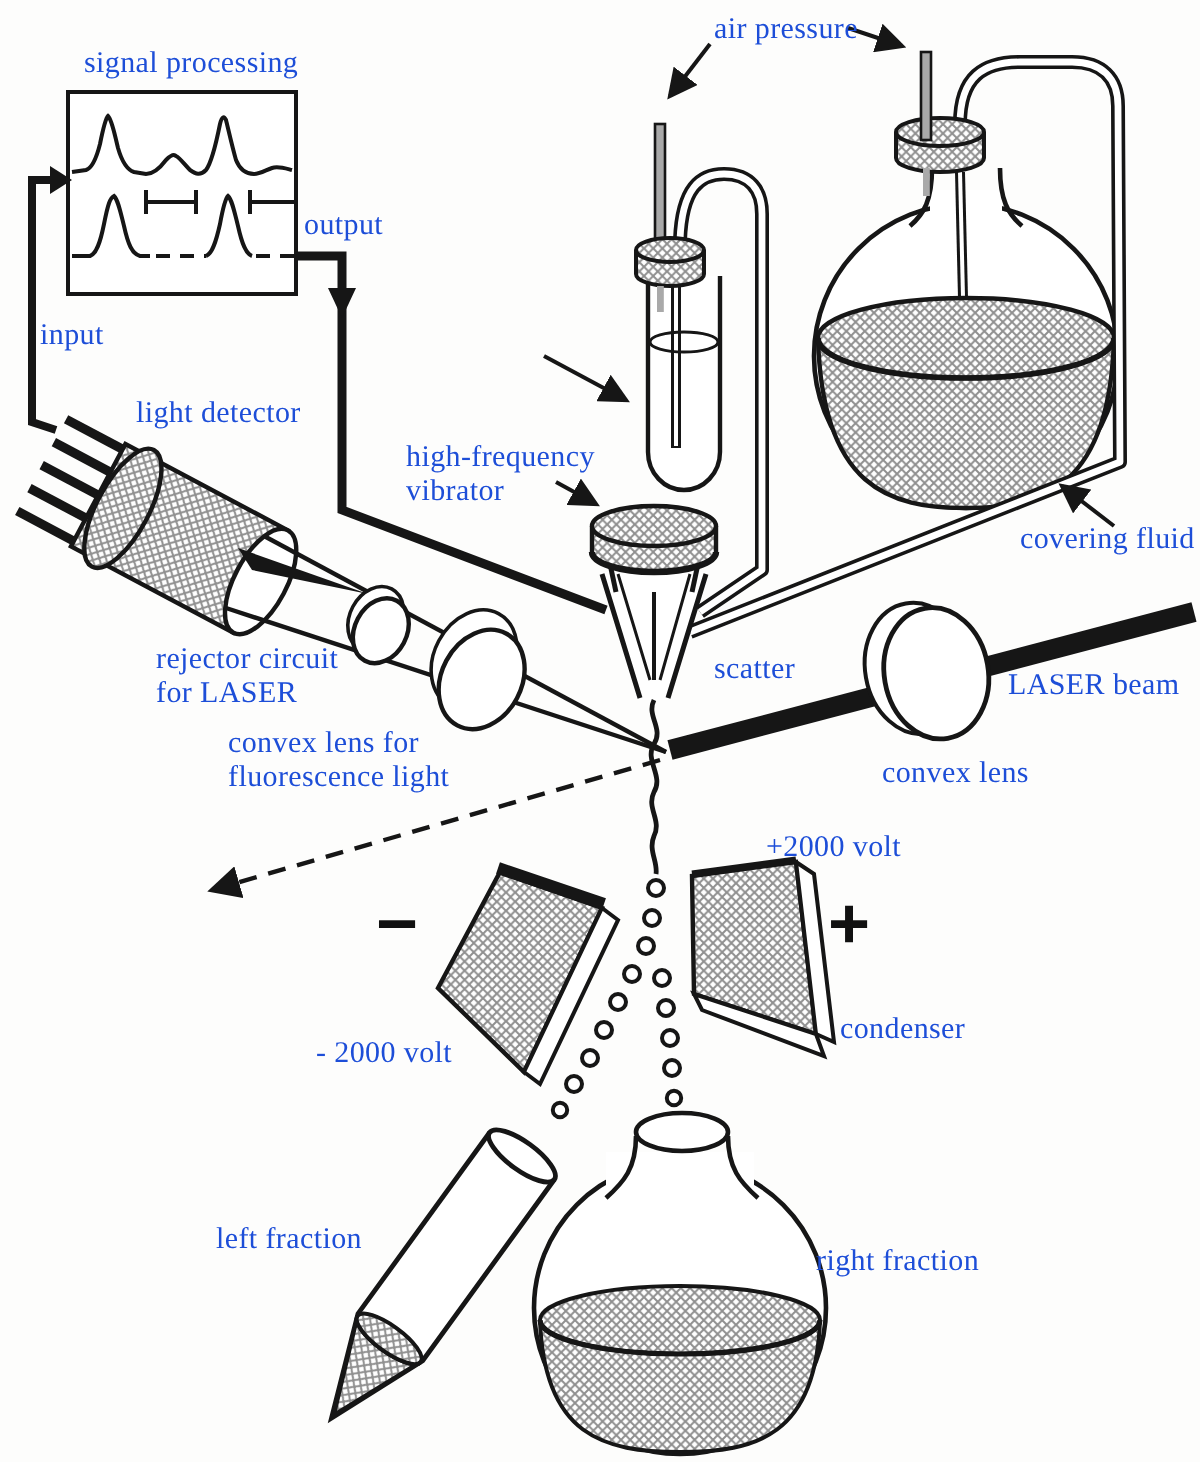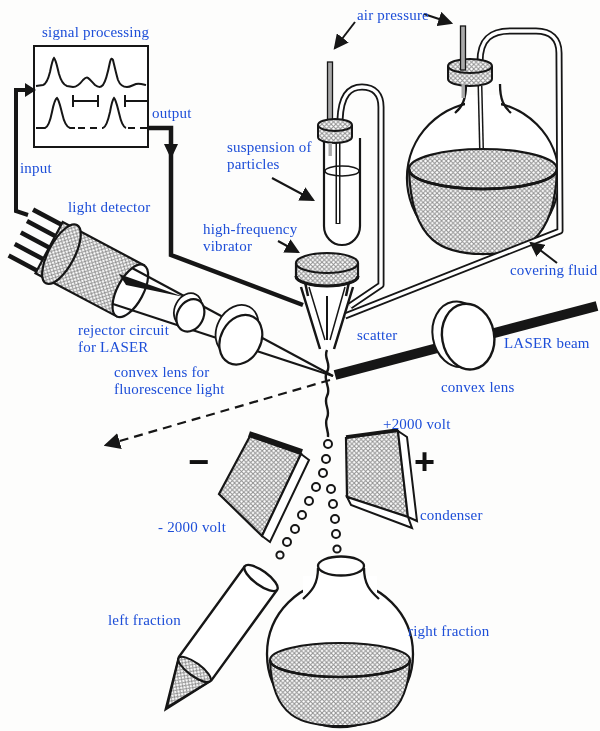--- a/index.html
+++ b/index.html
@@ -207,22 +207,20 @@
     <line x1="278" y1="241" x2="298" y2="252" marker-end="url(#ah)"></line>
     <line x1="557" y1="263" x2="531" y2="243" marker-end="url(#ah)"></line>
   </g>
 </svg>
 
 <span class="lbl" style="left:42px;top:24px;">signal processing</span>
 <span class="lbl" style="left:152px;top:105px;">output</span>
 <span class="lbl" style="left:20px;top:160px;">input</span>
 <span class="lbl" style="left:68px;top:199px;">light detector</span>
 <span class="lbl" style="left:357px;top:7px;">air pressure</span>
-<span class="lbl" style="left:227px;top:139px;">suspension of
-particles</span>
 <span class="lbl" style="left:203px;top:221px;">high-frequency
 vibrator</span>
 <span class="lbl" style="left:510px;top:262px;">covering fluid</span>
 <span class="lbl" style="left:114px;top:364px;">convex lens for
 fluorescence light</span>
 <span class="lbl" style="left:78px;top:322px;">rejector circuit
 for LASER</span>
 <span class="lbl" style="left:357px;top:327px;">scatter</span>
 <span class="lbl" style="left:504px;top:335px;">LASER beam</span>
 <span class="lbl" style="left:441px;top:379px;">convex lens</span>

